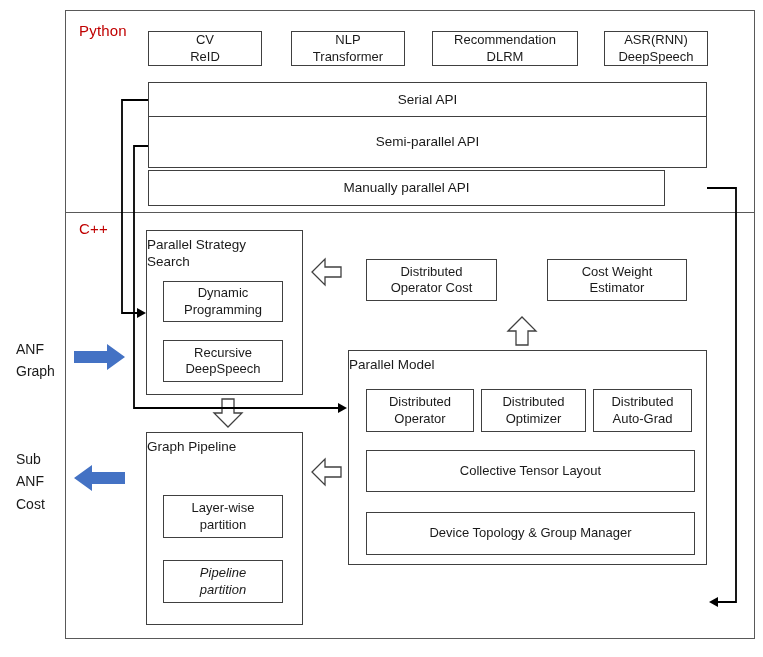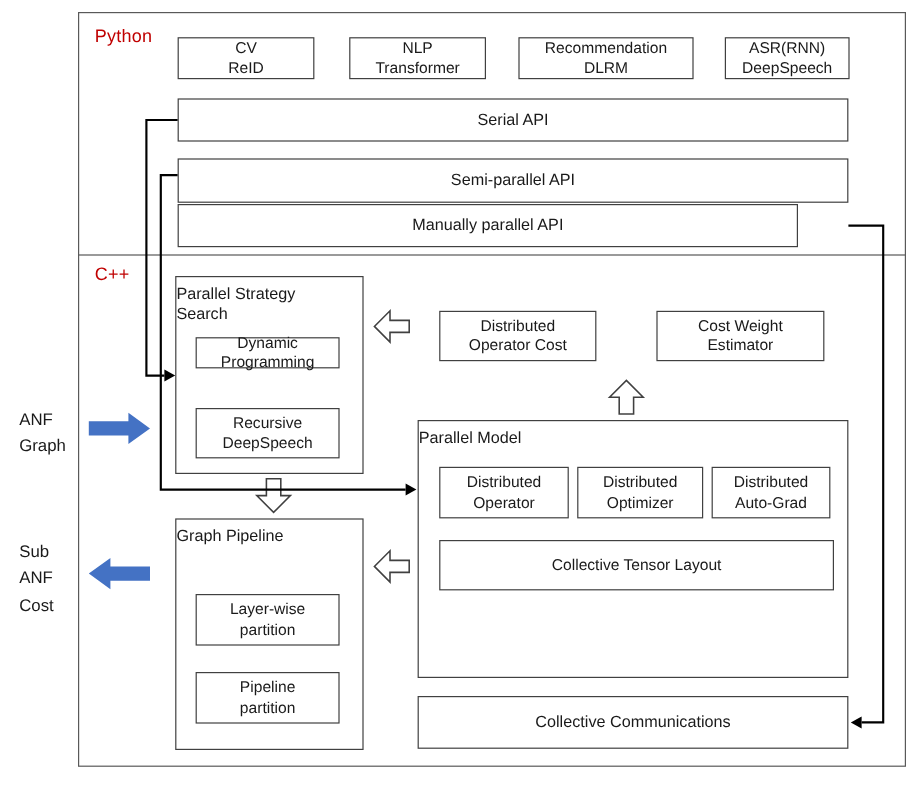--- a/index.html
+++ b/index.html
@@ -40,57 +40,57 @@
   <div class="box" style="left:148px; top:31px; width:114px; height:35px;">CV
 ReID</div>
   <div class="box" style="left:432px; top:31px; width:146px; height:35px;">Recommendation
 DLRM</div>
   <div class="box" style="left:291px; top:31px; width:114px; height:35px;">NLP
 Transformer</div>
   <div class="box" style="left:604px; top:31px; width:104px; height:35px;">ASR(RNN)
 DeepSpeech</div>
 
   <div class="box api" style="left:148px; top:82px; width:559px; height:36px;">Serial API</div>
-  <div class="box api" style="left:148px; top:132px; width:559px; height:37px;">Semi-parallel API</div>
+  <div class="box api" style="left:148px; top:116px; width:559px; height:52px;">Semi-parallel API</div>
   <div class="box api" style="left:148px; top:170px; width:517px; height:36px;">Manually parallel API</div>
 
   <div class="group" style="left:146px; top:230px; width:157px; height:165px;">
     <div class="group-title">Parallel Strategy
 Search</div>
   </div>
-  <div class="box" style="left:163px; top:281px; width:120px; height:26px;">Dynamic
+  <div class="box" style="left:163px; top:281px; width:120px; height:41px;">Dynamic
 Programming</div>
   <div class="box" style="left:163px; top:340px; width:120px; height:42px;">Recursive
 DeepSpeech</div>
 
   <div class="box" style="left:366px; top:259px; width:131px; height:42px;">Distributed
 Operator Cost</div>
   <div class="box" style="left:547px; top:259px; width:140px; height:42px;">Cost Weight
 Estimator</div>
 
   <div class="group" style="left:348px; top:350px; width:359px; height:215px;">
     <div class="group-title">Parallel Model</div>
   </div>
   <div class="box" style="left:366px; top:389px; width:108px; height:43px;">Distributed
 Operator</div>
   <div class="box" style="left:481px; top:389px; width:105px; height:43px;">Distributed
 Optimizer</div>
   <div class="box" style="left:593px; top:389px; width:99px; height:43px;">Distributed
 Auto-Grad</div>
   <div class="box" style="left:366px; top:450px; width:329px; height:42px;">Collective Tensor Layout</div>
+  <div class="box" style="left:366px; top:512px; width:329px; height:43px;">Device Topology &amp; Group Manager</div>
 
   <div class="group" style="left:146px; top:432px; width:157px; height:193px;">
     <div class="group-title">Graph Pipeline</div>
   </div>
   <div class="box" style="left:163px; top:495px; width:120px; height:43px;">Layer-wise
 partition</div>
-  <div class="box" style="left:163px; top:560px; width:120px; height:43px;">Pipeline
+  <div class="box" style="left:163px; top:560px; width:120px; height:43px;font-style:italic;">Pipeline
 partition</div>
 
-  <div class="box api" style="left:348px; top:580px; width:359px; height:44px;">Collective Communications</div>
 
   <div class="io-label" style="left:16px; top:338px;">ANF
 Graph</div>
   <div class="io-label" style="left:16px; top:448px;">Sub
 ANF
 Cost</div>
 
   <svg class="overlay" width="763" height="657" viewBox="0 0 763 657">
 
     <polygon class="hollow-arrow" points="341,267 325,267 325,259 312,272 325,285 325,277 341,277"></polygon>

